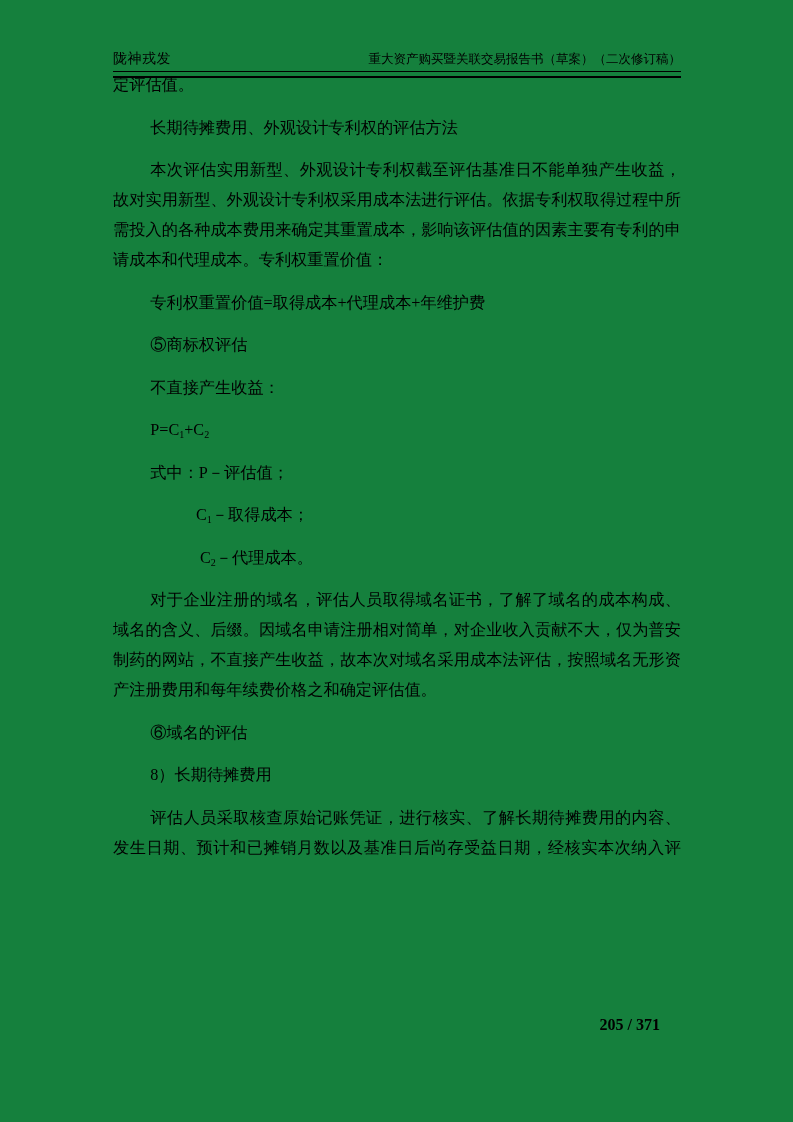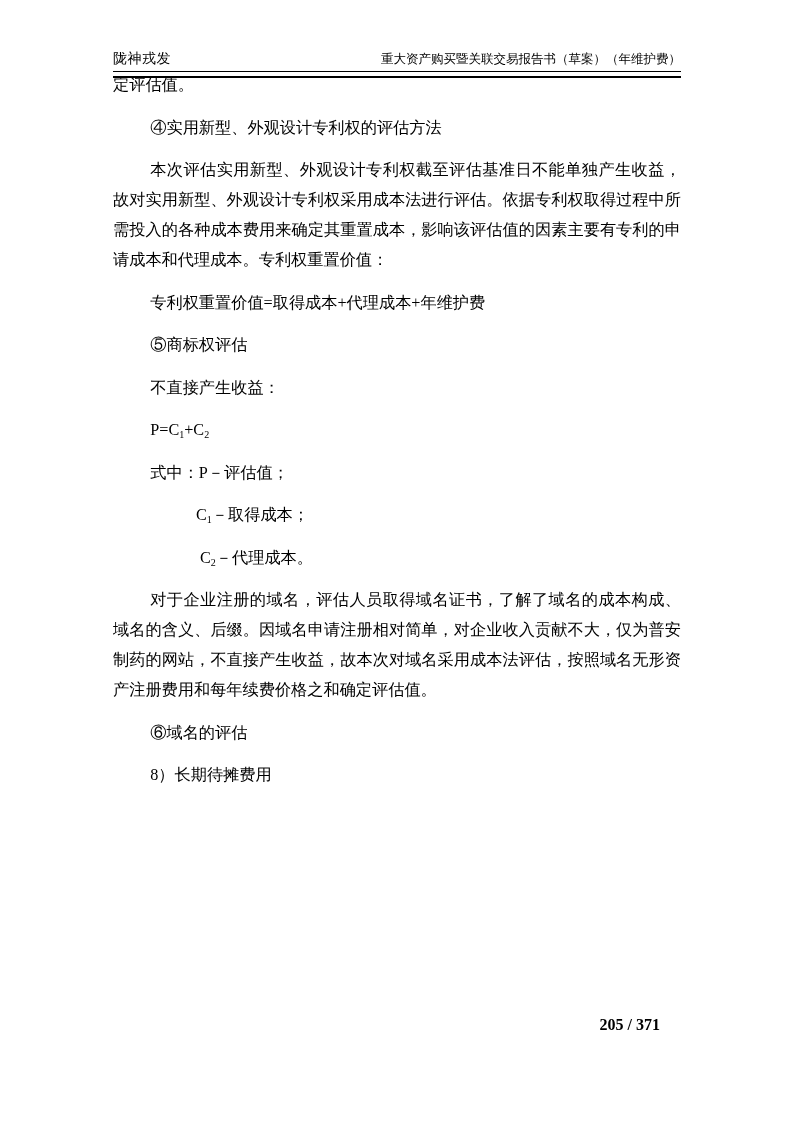--- a/index.html
+++ b/index.html
@@ -5,21 +5,21 @@
   html, body {
     margin: 0;
     padding: 0;
     background: #888;
   }
   .page {
     position: relative;
     width: 793px;
     height: 1122px;
     margin: 0 auto;
-    background: #ffffff;
+    background: #15803d;
     font-family: "Liberation Serif", "DejaVu Serif", serif;
     color: #000000;
     overflow: hidden;
   }
   .header {
     position: absolute;
     left: 113px;
     width: 568px;
     top: 50px;
     display: flex;
@@ -75,30 +75,30 @@
     white-space: nowrap;
   }
 </style>
 </head>
 <body>
 
 <div class="page">
 
   <div class="header">
     <span class="header-left">陇神戎发</span>
-    <span class="header-right">重大资产购买暨关联交易报告书（草案）（年维护费）</span>
+    <span class="header-right">重大资产购买暨关联交易报告书（草案）（二次修订稿）</span>
   </div>
   <div class="rule rule-thin"></div>
   <div class="rule rule-thick"></div>
 
   <div class="docbody">
 
     <p class="para no-indent">定评估值。</p>
 
-    <p class="para">④实用新型、外观设计专利权的评估方法</p>
+    <p class="para">长期待摊费用、外观设计专利权的评估方法</p>
 
     <p class="para">本次评估实用新型、外观设计专利权截至评估基准日不能单独产生收益，故对实用新型、外观设计专利权采用成本法进行评估。依据专利权取得过程中所需投入的各种成本费用来确定其重置成本，影响该评估值的因素主要有专利的申请成本和代理成本。专利权重置价值：</p>
 
     <p class="para">专利权重置价值=取得成本+代理成本+年维护费</p>
 
     <p class="para">⑤商标权评估</p>
 
 
     <p class="para">不直接产生收益：</p>
 
@@ -109,18 +109,19 @@
     <p class="para legend-c1"><span>C</span><sub>1</sub><span>－取得成本；</span></p>
 
     <p class="para legend-c2"><span>C</span><sub>2</sub><span>－代理成本。</span></p>
 
     <p class="para">对于企业注册的域名，评估人员取得域名证书，了解了域名的成本构成、域名的含义、后缀。因域名申请注册相对简单，对企业收入贡献不大，仅为普安制药的网站，不直接产生收益，故本次对域名采用成本法评估，按照域名无形资产注册费用和每年续费价格之和确定评估值。</p>
 
     <p class="para">⑥域名的评估</p>
 
     <p class="para">8）长期待摊费用</p>
 
+    <p class="para justify-last">评估人员采取核查原始记账凭证，进行核实、了解长期待摊费用的内容、发生日期、预计和已摊销月数以及基准日后尚存受益日期，经核实本次纳入评</p>
 
   </div>
 
   <div class="footer">205 / 371</div>
 
 </div>
 
 </body></html>

